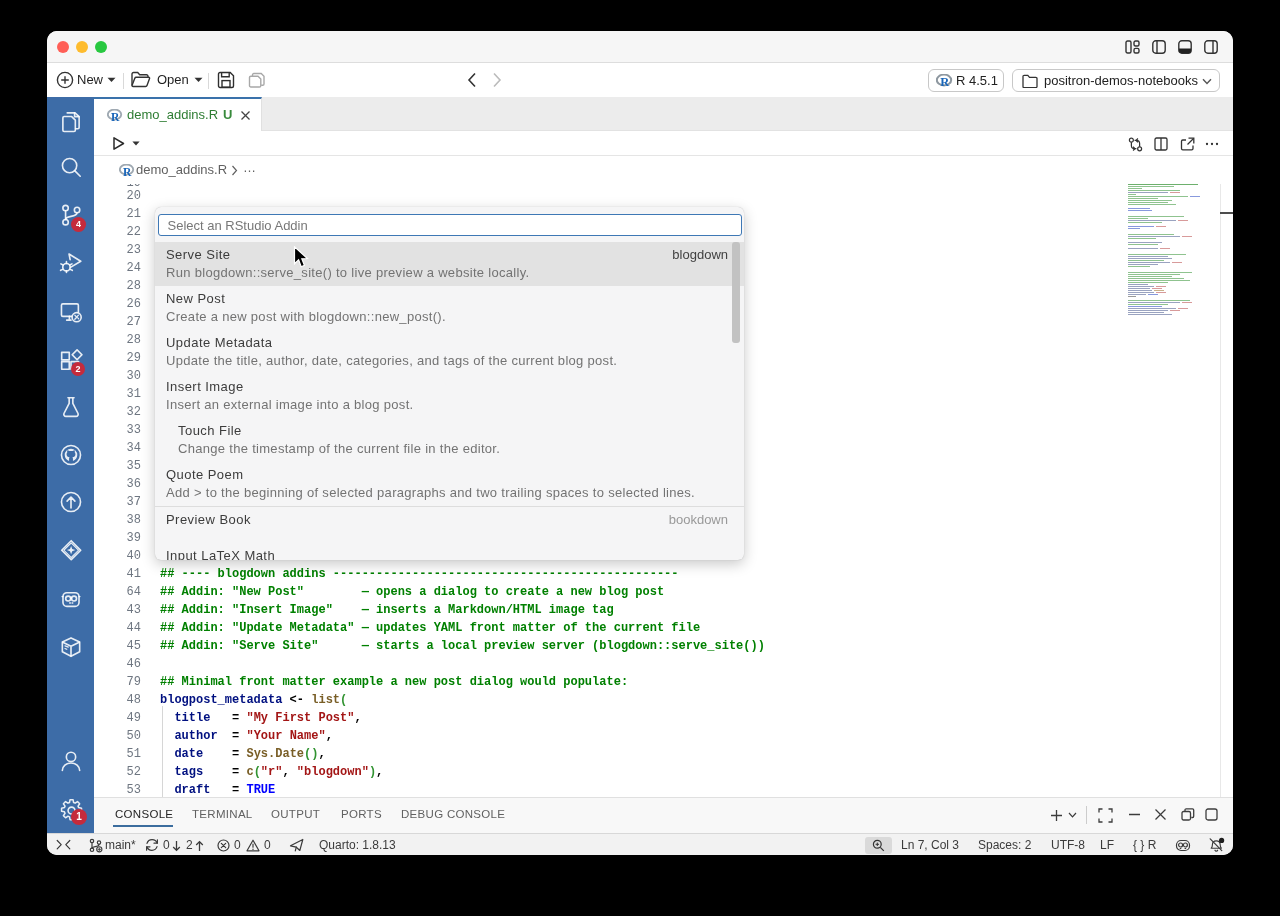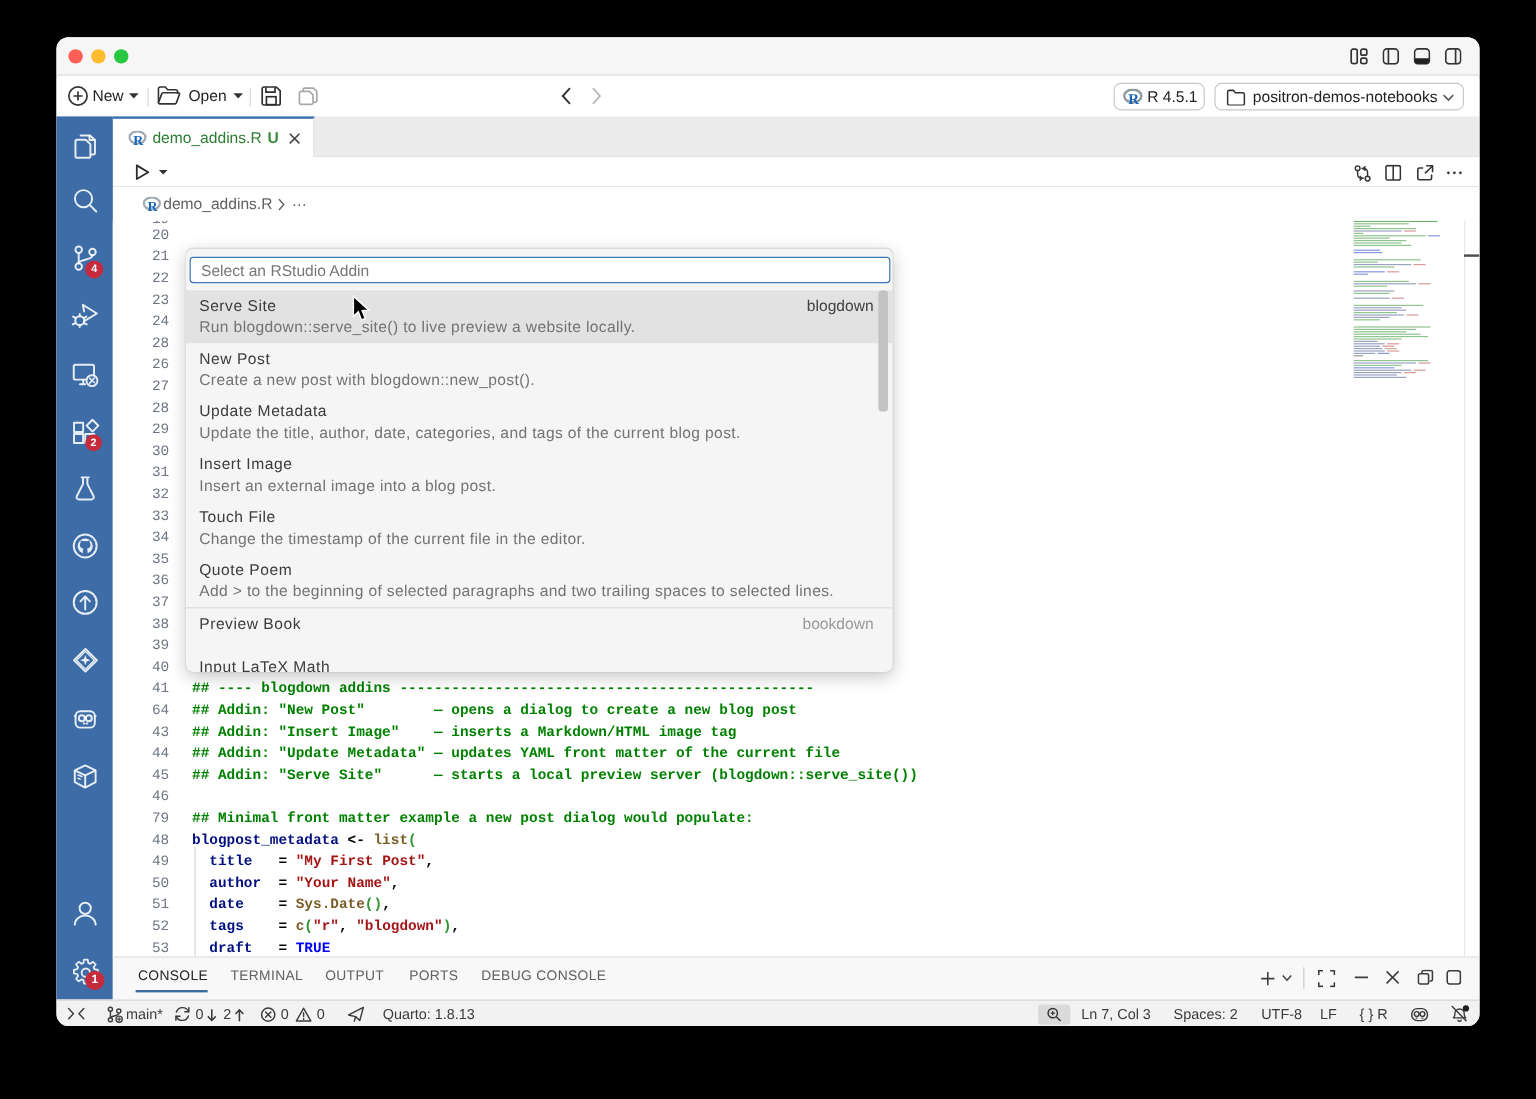--- a/index.html
+++ b/index.html
@@ -378,21 +378,21 @@
 <div class="qdesc">Create a new post with blogdown::new_post().</div>
 </div>
 <div class="qrow" style="top:123px;">
 <div class="qlbl">Update Metadata</div>
 <div class="qdesc">Update the title, author, date, categories, and tags of the current blog post.</div>
 </div>
 <div class="qrow" style="top:167px;">
 <div class="qlbl">Insert Image</div>
 <div class="qdesc">Insert an external image into a blog post.</div>
 </div>
-<div class="qrow" style="top:211px;">
+<div class="qrow" style="top:211px;margin-left:12px;">
 <div class="qlbl">Touch File</div>
 <div class="qdesc">Change the timestamp of the current file in the editor.</div>
 </div>
 <div class="qrow" style="top:255px;">
 <div class="qlbl">Quote Poem</div>
 <div class="qdesc">Add &gt; to the beginning of selected paragraphs and two trailing spaces to selected lines.</div>
 </div>
 <div class="abs" style="left:0;top:298.5px;width:589px;height:1px;background:#ddd"></div>
 <div class="qrow" style="top:300px;">
 <div class="qlbl">Preview Book</div>

